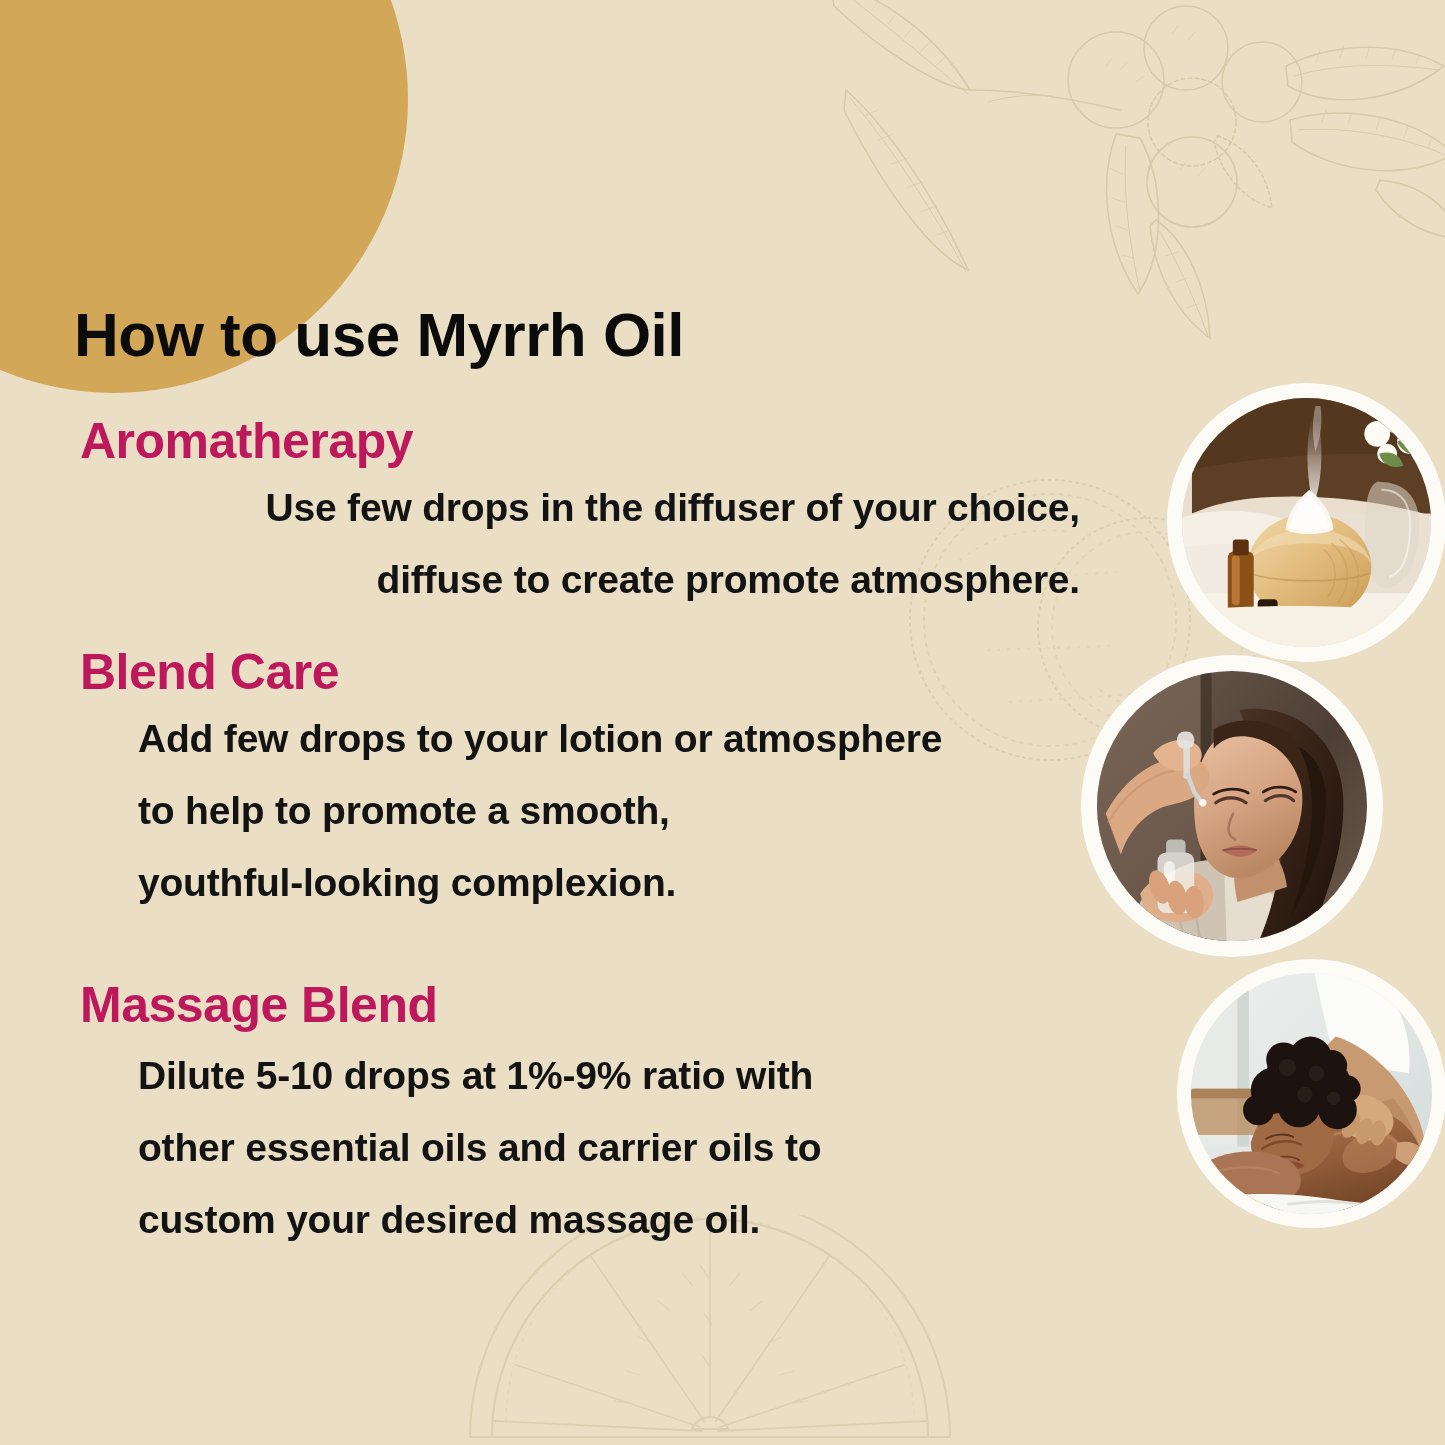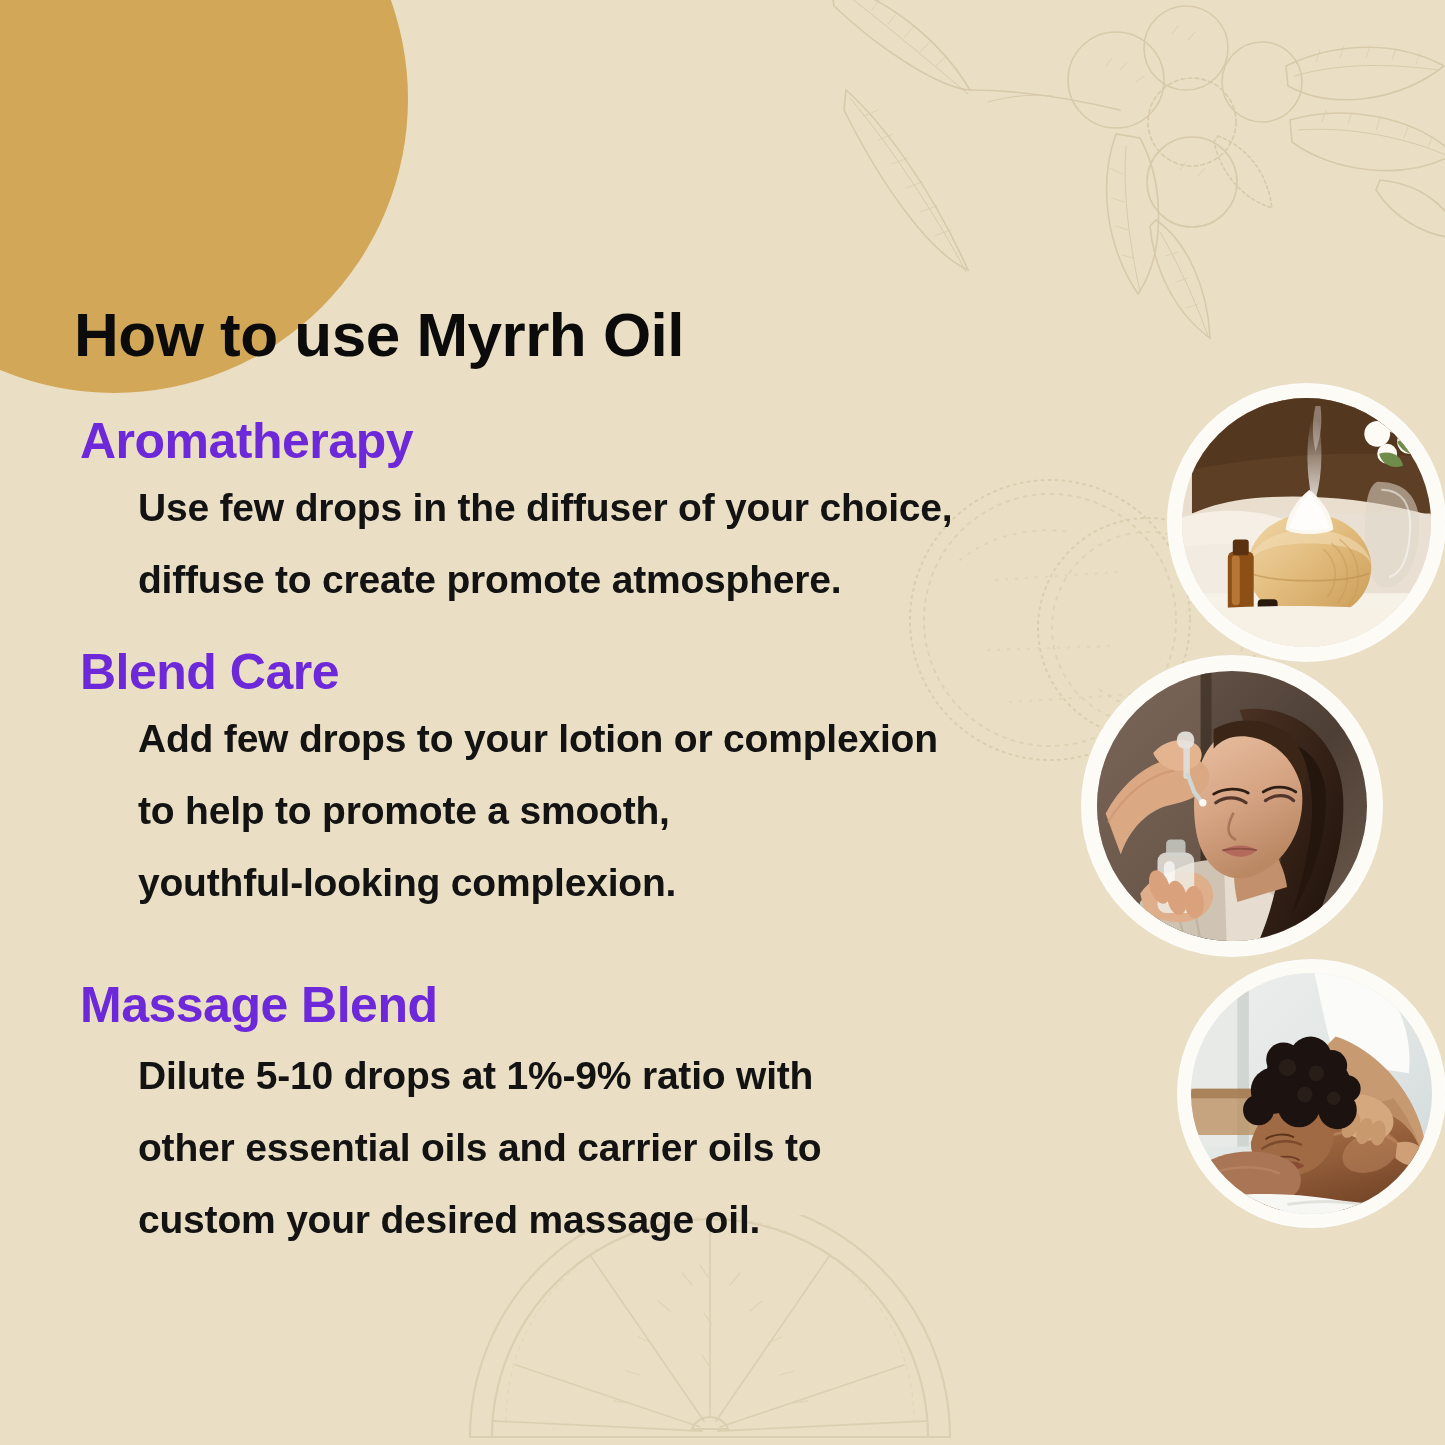--- a/index.html
+++ b/index.html
@@ -47,39 +47,39 @@
     white-space: nowrap;
     text-align: right;
   }
 
   .section { position: absolute; left: 0; width: 1080px; }
   #sec-aroma   { top: 414px; }
   #sec-skin    { top: 645px; }
   #sec-massage { top: 950px; margin-top: 28px; }
 
   .sec-head {
-    color: #6d28d9;
+    color: #be185d;
     font-size: 50px;
     font-weight: bold;
     margin: 0 0 4px 80px;
     line-height: 1.08;
     letter-spacing: -0.5px;
     white-space: nowrap;
   }
   .sec-body { margin: 0 0 0 138px; }
   .sec-body p {
     margin: 0;
     color: #131313;
     font-size: 39px;
     font-weight: bold;
     line-height: 72px;
     white-space: nowrap;
     letter-spacing: -0.2px;
   }
-  #sec-aroma .sec-body p { line-height: 72px; }
+  #sec-aroma .sec-body p { line-height: 72px; text-align: right; }
   #sec-skin .sec-body   { margin-left: 138px; }
   #sec-skin .sec-body p { line-height: 72px; }
   #sec-massage .sec-head { margin-bottom: 8px; }
   #sec-massage .sec-body p { line-height: 72px; }
 
   
   .photo {
     position: absolute;
     border-radius: 50%;
     background: #fff;
@@ -256,21 +256,21 @@
     <h2 class="sec-head">Aromatherapy</h2>
     <div class="sec-body">
       <p>Use few drops in the diffuser of your choice,</p>
       <p>diffuse to create promote atmosphere.</p>
     </div>
   </section>
 
   <section class="section" id="sec-skin">
     <h2 class="sec-head">Blend Care</h2>
     <div class="sec-body">
-      <p>Add few drops to your lotion or complexion</p>
+      <p>Add few drops to your lotion or atmosphere</p>
       <p> to help to promote a smooth,</p>
       <p>youthful-looking complexion.</p>
     </div>
   </section>
 
   <section class="section" id="sec-massage">
     <h2 class="sec-head">Massage Blend</h2>
     <div class="sec-body">
       <p>Dilute 5-10 drops at 1%-9% ratio with</p>
       <p>other essential oils and carrier oils to</p>

